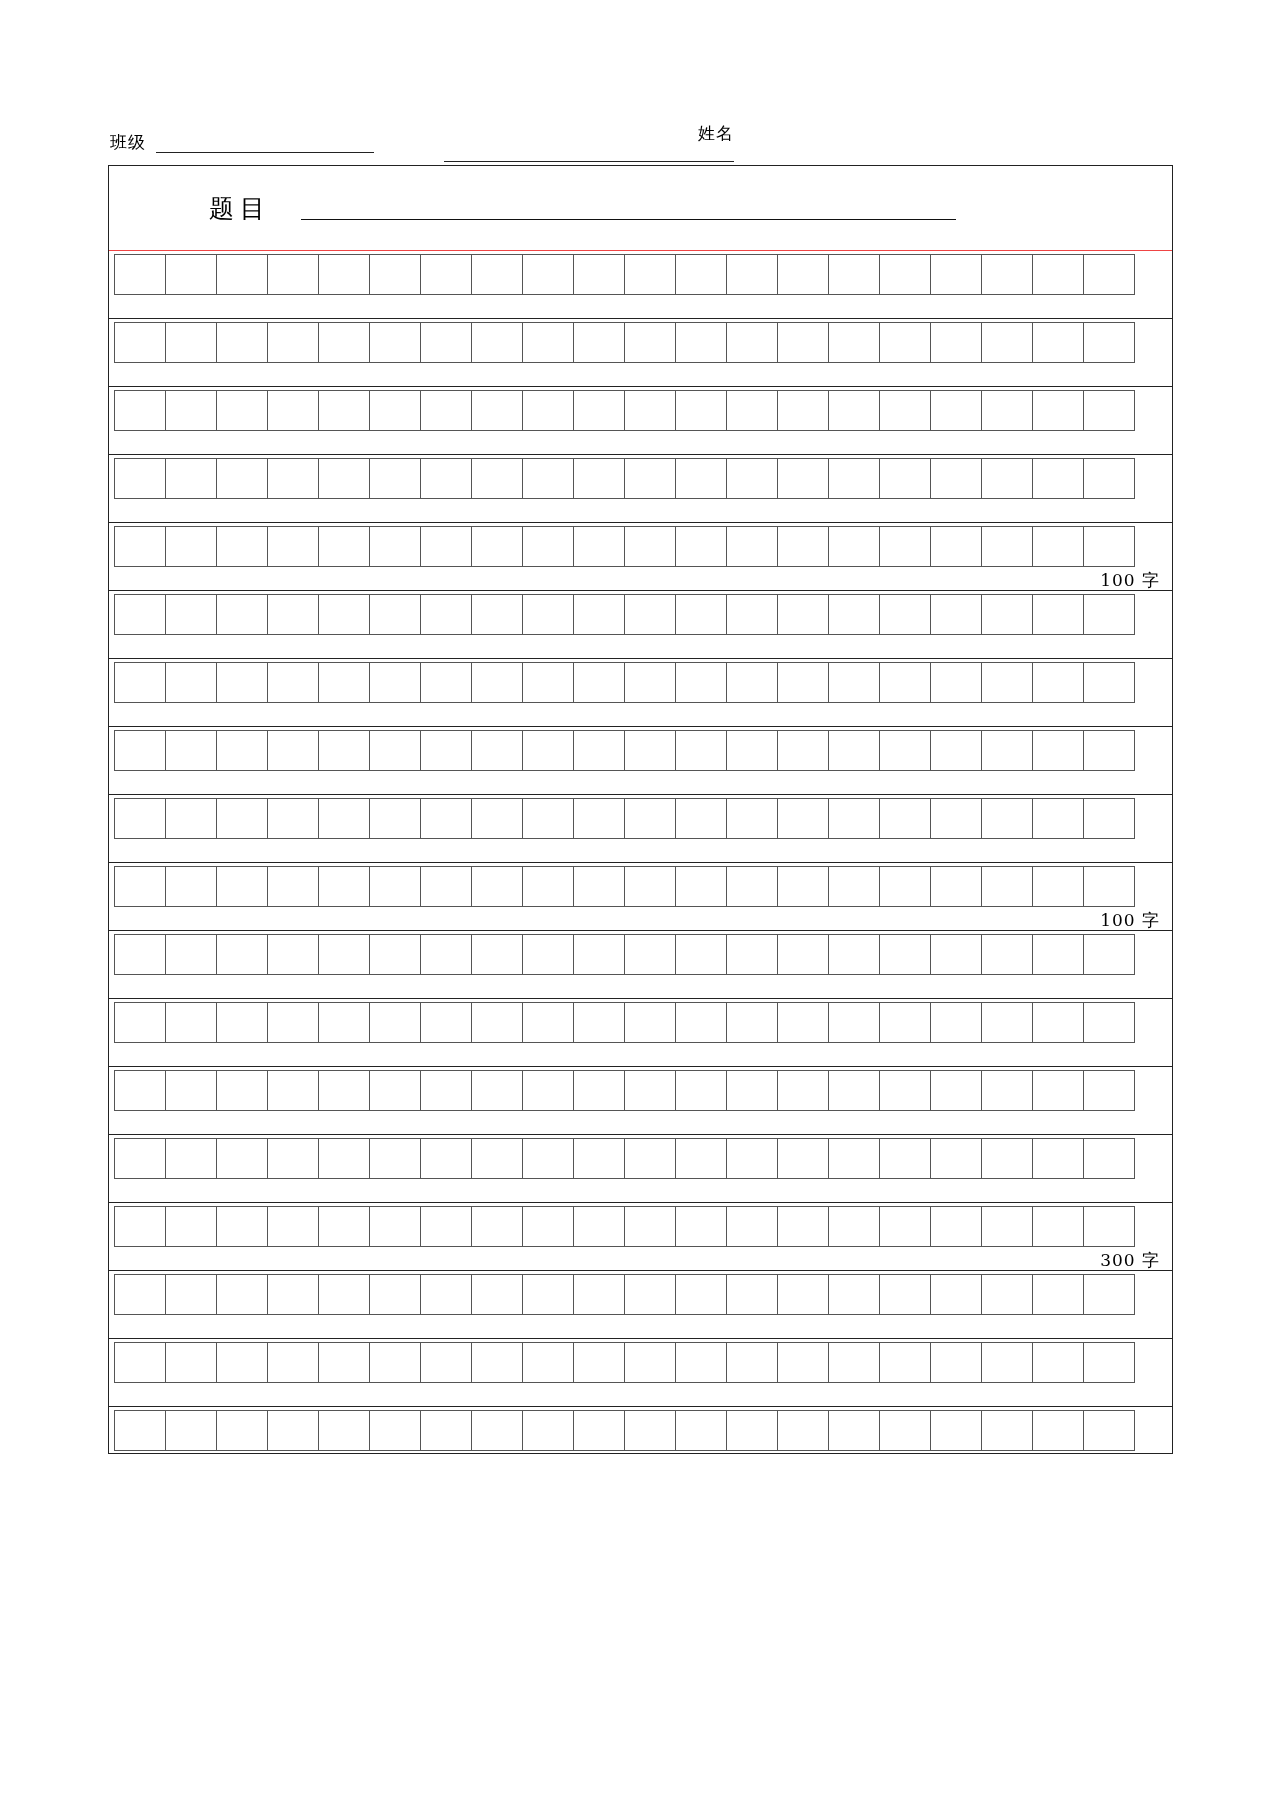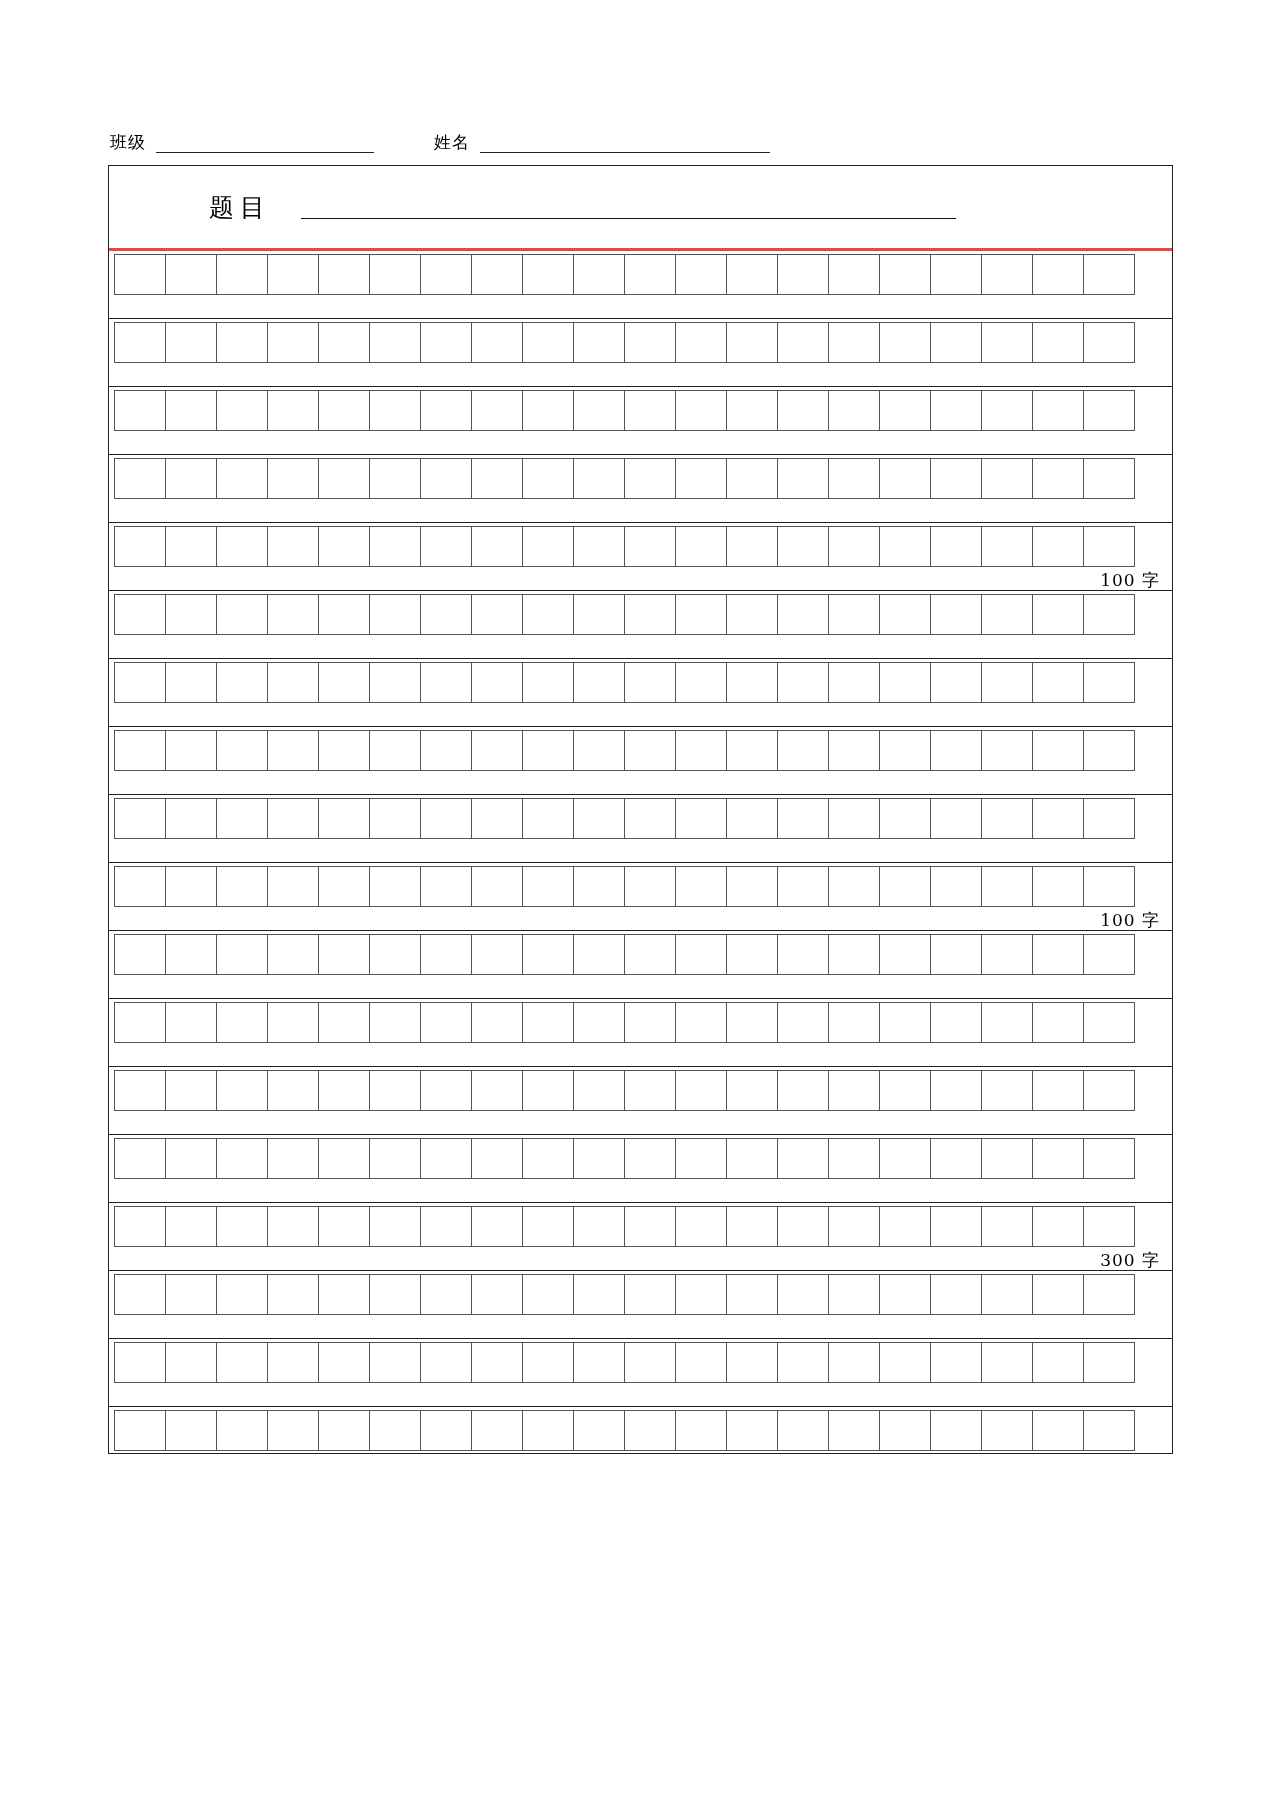--- a/index.html
+++ b/index.html
@@ -43,36 +43,36 @@
     letter-spacing: 1px;
     padding-bottom: 1px;
   }
   .field-rule {
     border-bottom: 1px solid #222;
     height: 17px;
     margin-left: 10px;
   }
   .field-rule.class-rule { width: 218px; }
   .field-rule.name-rule { width: 290px; }
-  .field.name-field { margin-left: 60px; }
+  .field.name-field { margin-left: 60px; flex-direction: column; }
 
   
   .sheet {
     position: absolute;
     left: 108px;
     top: 165px;
     width: 1065px;
     border: 1px solid #222;
     box-sizing: border-box;
   }
 
   
   .title-band {
     height: 85px;
-    border-bottom: 3px solid #ef4444;
+    border-bottom: 1px solid #ef4444;
     box-sizing: border-box;
     display: flex;
     align-items: center;
     padding-left: 100px;
   }
   .title-label {
     font-family: "DejaVu Serif", serif;
     font-size: 25px;
     letter-spacing: 6px;
     font-weight: 500;

